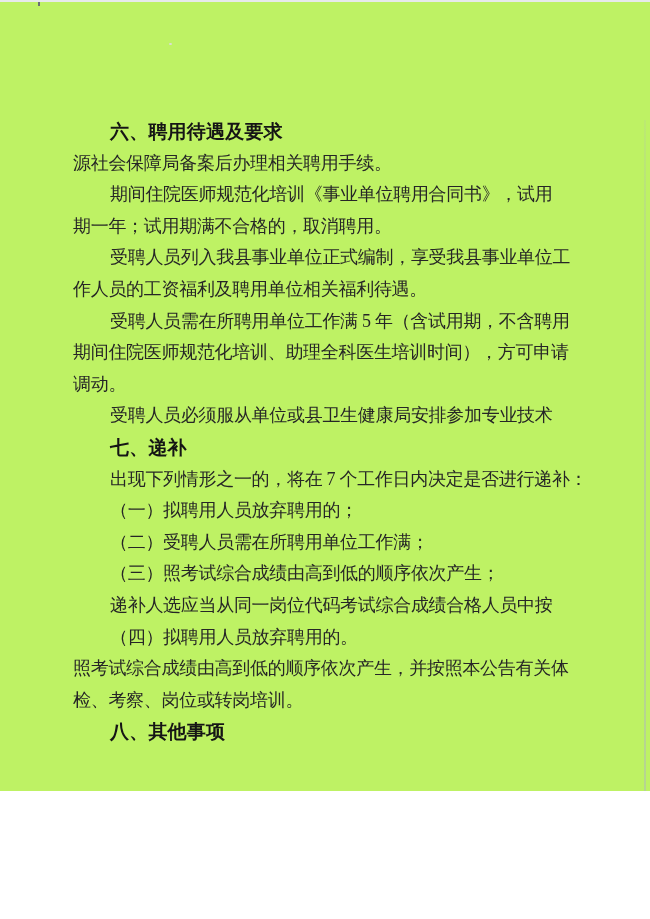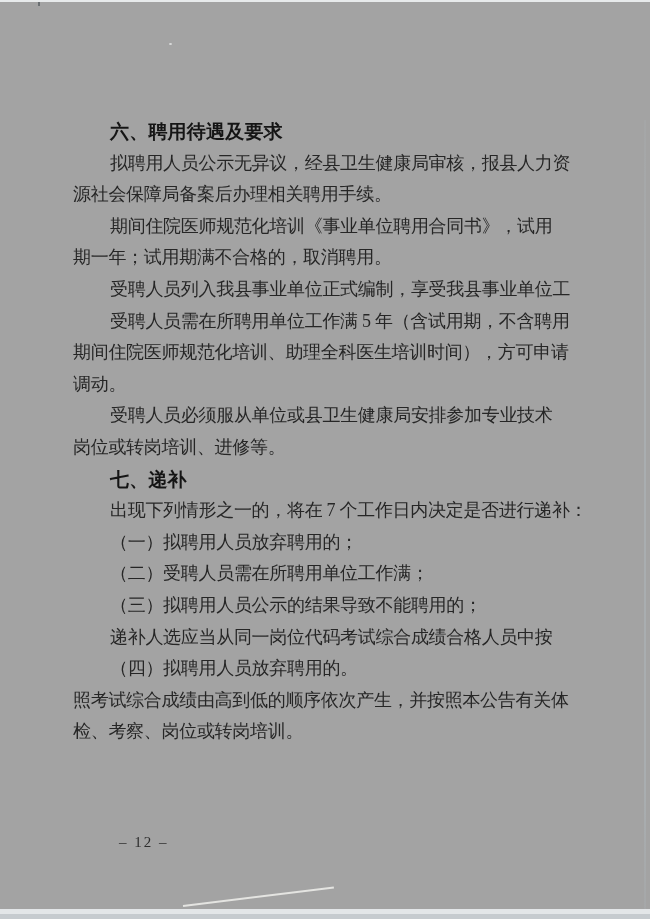--- a/index.html
+++ b/index.html
@@ -3,22 +3,22 @@
 <meta charset="utf-8">
 <style>
   html, body {
     margin: 0;
     padding: 0;
     background: #ffffff;
   }
   .scan-page {
     position: relative;
     width: 650px;
-    height: 919px;
-    background: #a3a3a3;
+    height: 791px;
+    background: #bef264;
     overflow: hidden;
     font-family: "Liberation Serif", "DejaVu Serif", serif;
   }
   
   .edge-top {
     position: absolute;
     left: 0; top: 0;
     width: 650px; height: 2px;
     background: #e7eaeb;
   }
@@ -105,36 +105,36 @@
   <div class="edge-top"></div>
   <div class="edge-right"></div>
   <div class="edge-bottom-light"></div>
   <div class="edge-bottom-dark"></div>
   <div class="crease"></div>
   <div class="speck-1"></div>
   <div class="speck-2"></div>
 
   <div class="text-block">
       <div class="line heading indent">六、聘用待遇及要求</div>
-      <div class="line body indent">拟聘用人员公示无异议，经县卫生健康局审核，报县人力资</div>
       <div class="line body">源社会保障局备案后办理相关聘用手续。</div>
       <div class="line body indent">期间住院医师规范化培训《事业单位聘用合同书》，试用</div>
       <div class="line body">期一年；试用期满不合格的，取消聘用。</div>
       <div class="line body indent">受聘人员列入我县事业单位正式编制，享受我县事业单位工</div>
+      <div class="line body">作人员的工资福利及聘用单位相关福利待遇。</div>
       <div class="line body indent">受聘人员需在所聘用单位工作满 5 年（含试用期，不含聘用</div>
       <div class="line body">期间住院医师规范化培训、助理全科医生培训时间），方可申请</div>
       <div class="line body">调动。</div>
       <div class="line body indent">受聘人员必须服从单位或县卫生健康局安排参加专业技术</div>
-      <div class="line body">岗位或转岗培训、进修等。</div>
       <div class="line heading indent">七、递补</div>
       <div class="line body indent">出现下列情形之一的，将在 7 个工作日内决定是否进行递补：</div>
       <div class="line body indent">（一）拟聘用人员放弃聘用的；</div>
       <div class="line body indent">（二）受聘人员需在所聘用单位工作满；</div>
-      <div class="line body indent">（三）拟聘用人员公示的结果导致不能聘用的；</div>
+      <div class="line body indent">（三）照考试综合成绩由高到低的顺序依次产生；</div>
       <div class="line body indent">递补人选应当从同一岗位代码考试综合成绩合格人员中按</div>
       <div class="line body indent">（四）拟聘用人员放弃聘用的。</div>
       <div class="line body">照考试综合成绩由高到低的顺序依次产生，并按照本公告有关体</div>
       <div class="line body">检、考察、岗位或转岗培训。</div>
+      <div class="line heading indent">八、其他事项</div>
     </div>
 
   <div class="page-number">– 12 –</div>
 
 </div>
 
 </body></html>

